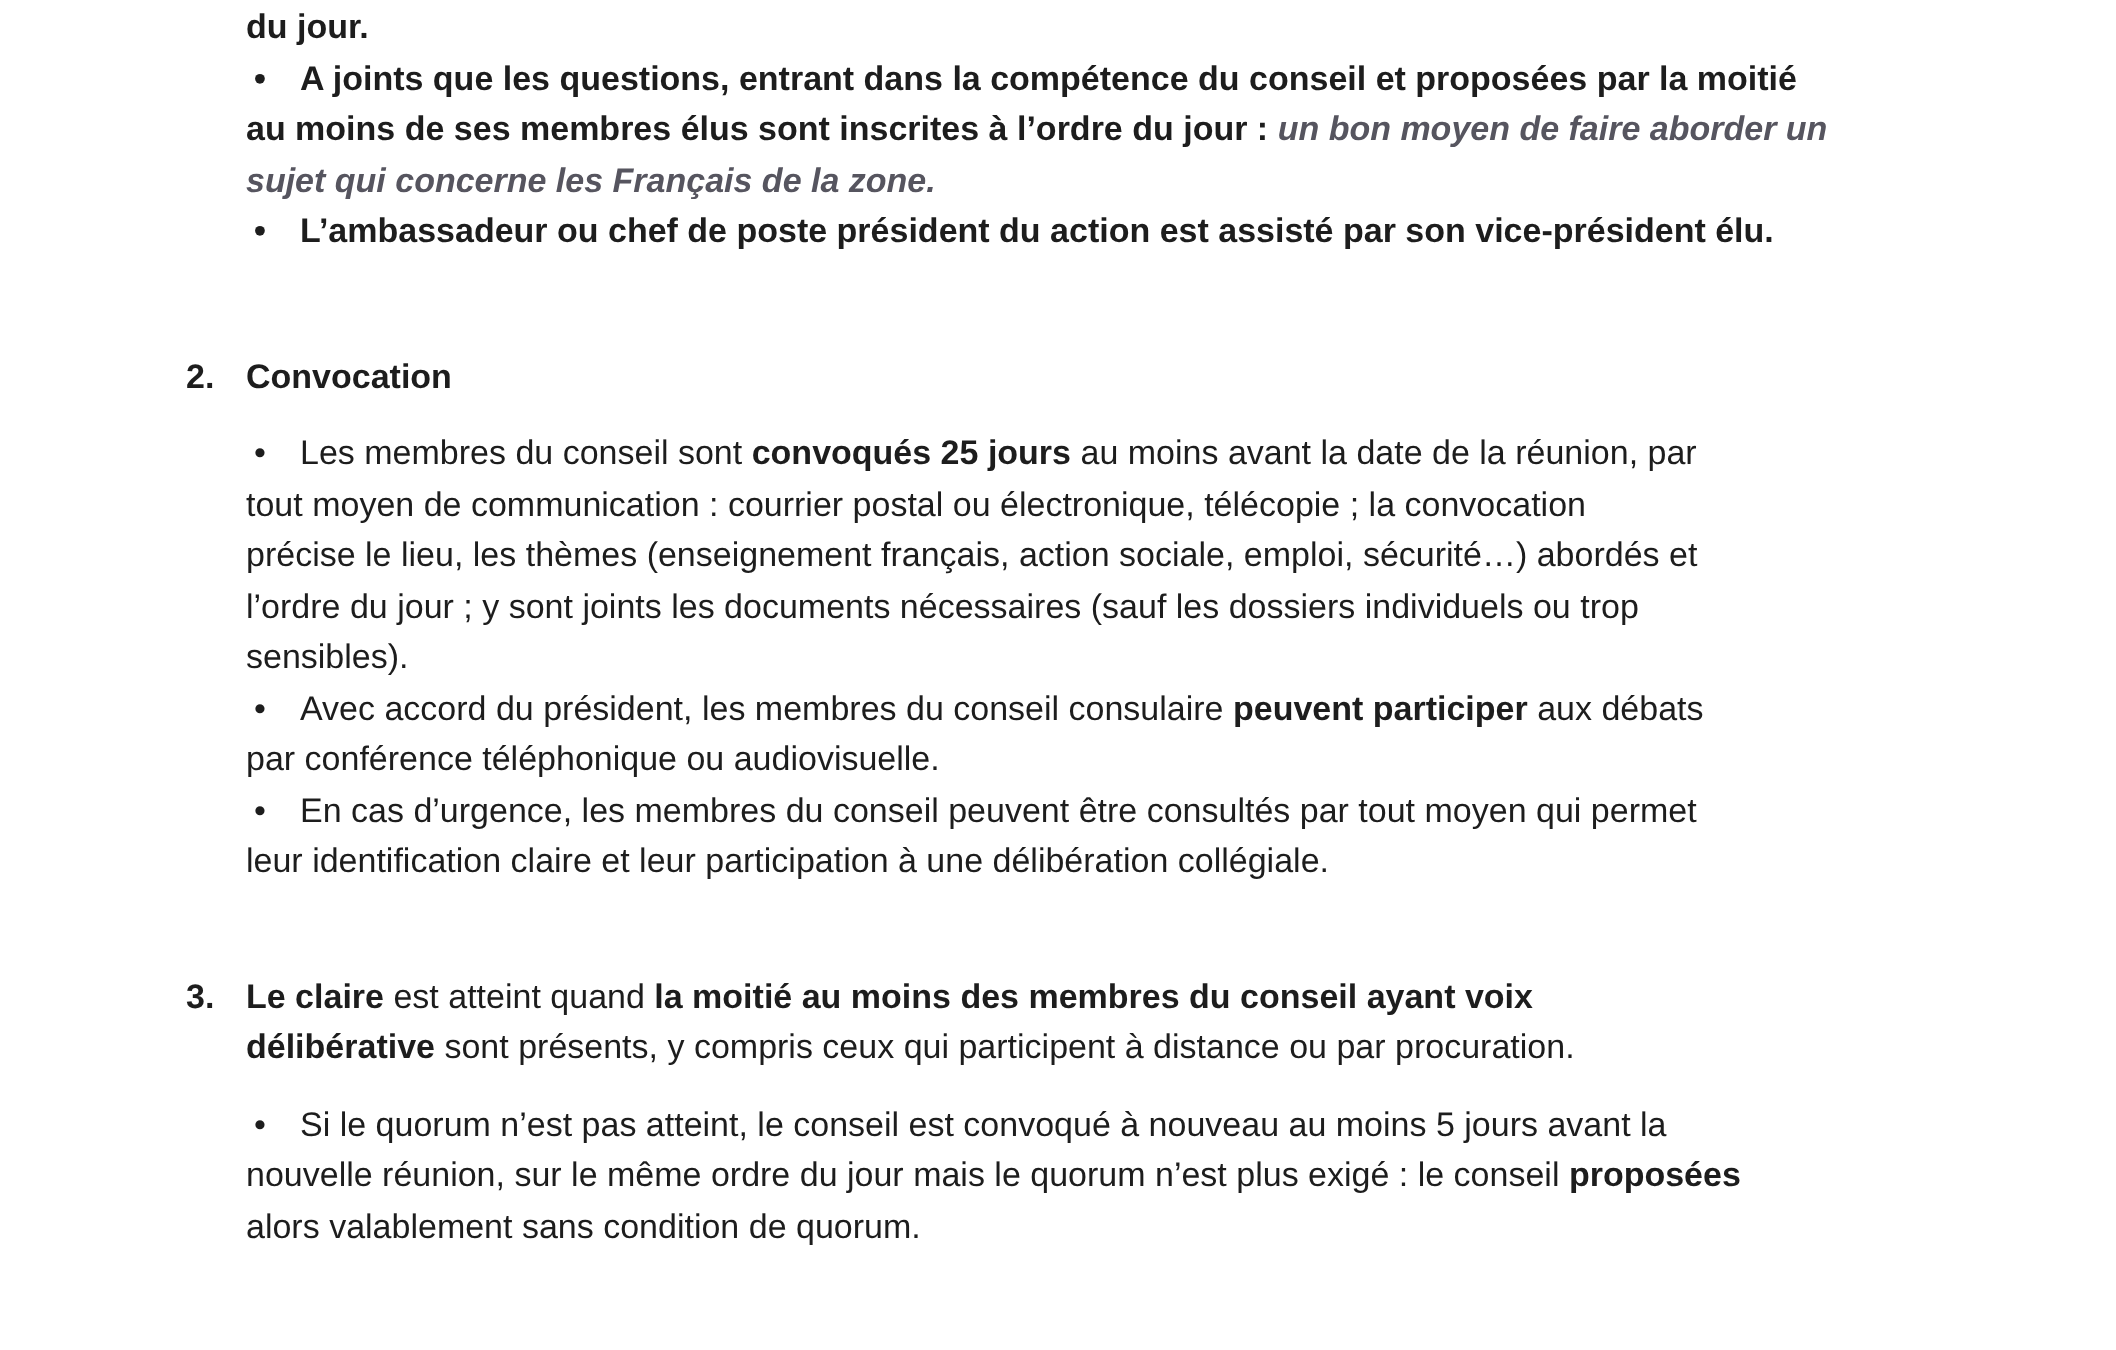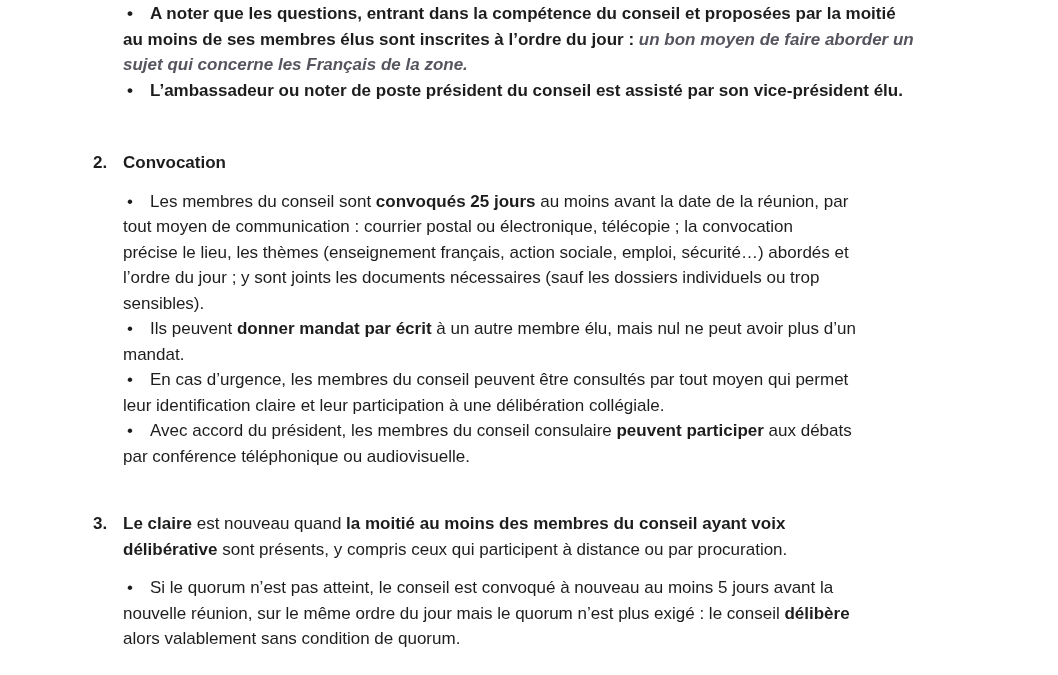--- a/index.html
+++ b/index.html
@@ -42,34 +42,33 @@
     font-weight:bold;
   }
   .heading-2{margin-top:47px !important;margin-bottom:13px !important;}
   .numbered-3{margin-top:42px !important;}
   .s3-bullet{margin-top:13px !important;}
 </style>
 </head>
 <body>
 
 <div class="doc">
-    <p class="para intro-bullet b"><span class="blt">•</span><span>A noter que les questions, entrant dans la compétence du conseil et proposées par la moitié
+    <p class="para intro-frag b"><span>du jour.</span></p>
+    <p class="para intro-bullet b"><span class="blt">•</span><span>A joints que les questions, entrant dans la compétence du conseil et proposées par la moitié
 au moins de ses membres élus sont inscrites à l’ordre du jour : </span><span class="i accent">un bon moyen de faire aborder un
 sujet qui concerne les Français de la zone.</span></p>
-    <p class="para intro-bullet b"><span class="blt">•</span><span>L’ambassadeur ou noter de poste président du conseil est assisté par son vice-président élu.</span></p>
+    <p class="para intro-bullet b"><span class="blt">•</span><span>L’ambassadeur ou chef de poste président du action est assisté par son vice-président élu.</span></p>
     <p class="para heading-2"><span class="num">2.</span><span class="b">Convocation</span></p>
     <p class="para s2-bullet"><span class="blt">•</span><span>Les membres du conseil sont </span><span class="b">convoqués 25 jours</span><span> au moins avant la date de la réunion, par
 tout moyen de communication : courrier postal ou électronique, télécopie ; la convocation
 précise le lieu, les thèmes (enseignement français, action sociale, emploi, sécurité…) abordés et
 l’ordre du jour ; y sont joints les documents nécessaires (sauf les dossiers individuels ou trop
 sensibles).</span></p>
-    <p class="para s2-bullet"><span class="blt">•</span><span>Ils peuvent </span><span class="b">donner mandat par écrit</span><span> à un autre membre élu, mais nul ne peut avoir plus d’un
-mandat.</span></p>
+    <p class="para s2-bullet"><span class="blt">•</span><span>Avec accord du président, les membres du conseil consulaire </span><span class="b">peuvent participer</span><span> aux débats
+par conférence téléphonique ou audiovisuelle.</span></p>
     <p class="para s2-bullet"><span class="blt">•</span><span>En cas d’urgence, les membres du conseil peuvent être consultés par tout moyen qui permet
 leur identification claire et leur participation à une délibération collégiale.</span></p>
-    <p class="para s2-bullet"><span class="blt">•</span><span>Avec accord du président, les membres du conseil consulaire </span><span class="b">peuvent participer</span><span> aux débats
-par conférence téléphonique ou audiovisuelle.</span></p>
-    <p class="para numbered-3"><span class="num">3.</span><span class="b">Le claire</span><span> est nouveau quand </span><span class="b">la moitié au moins des membres du conseil ayant voix
+    <p class="para numbered-3"><span class="num">3.</span><span class="b">Le claire</span><span> est atteint quand </span><span class="b">la moitié au moins des membres du conseil ayant voix
 délibérative</span><span> sont présents, y compris ceux qui participent à distance ou par procuration.</span></p>
     <p class="para s3-bullet"><span class="blt">•</span><span>Si le quorum n’est pas atteint, le conseil est convoqué à nouveau au moins 5 jours avant la
-nouvelle réunion, sur le même ordre du jour mais le quorum n’est plus exigé : le conseil </span><span class="b">délibère</span><span>
+nouvelle réunion, sur le même ordre du jour mais le quorum n’est plus exigé : le conseil </span><span class="b">proposées</span><span>
 alors valablement sans condition de quorum.</span></p>
   </div>
 
 </body></html>

